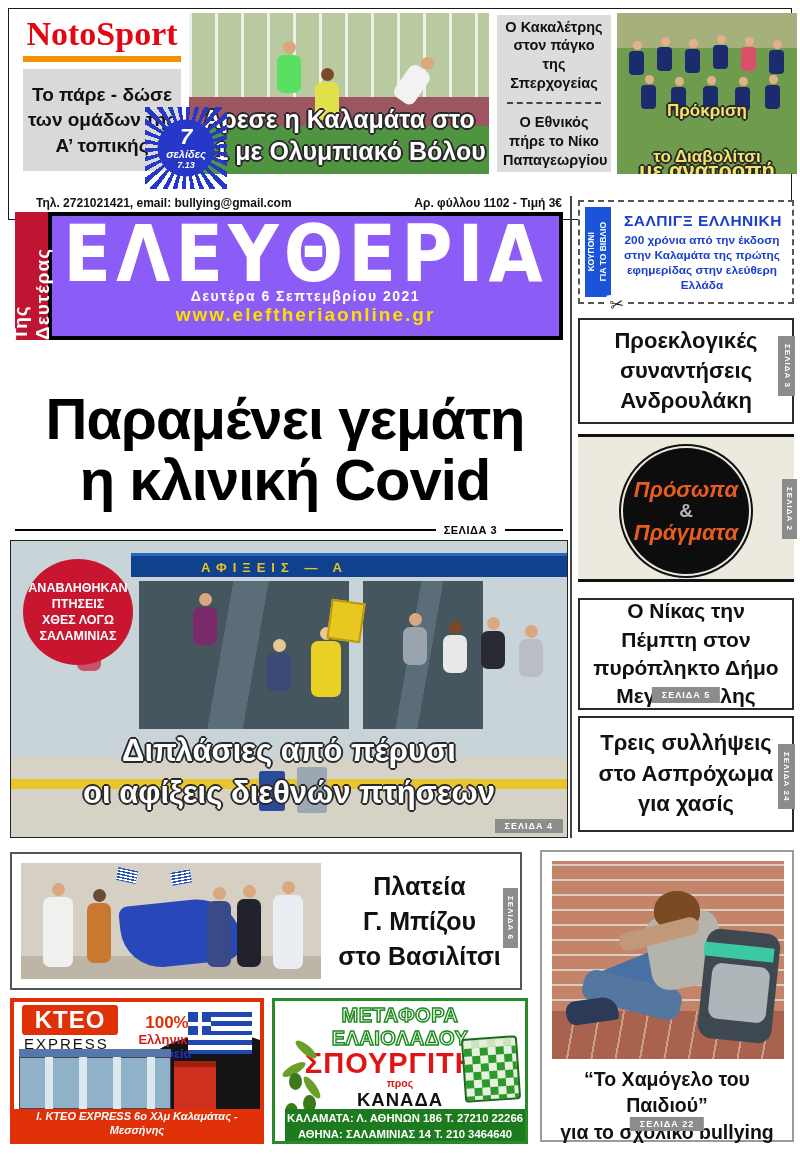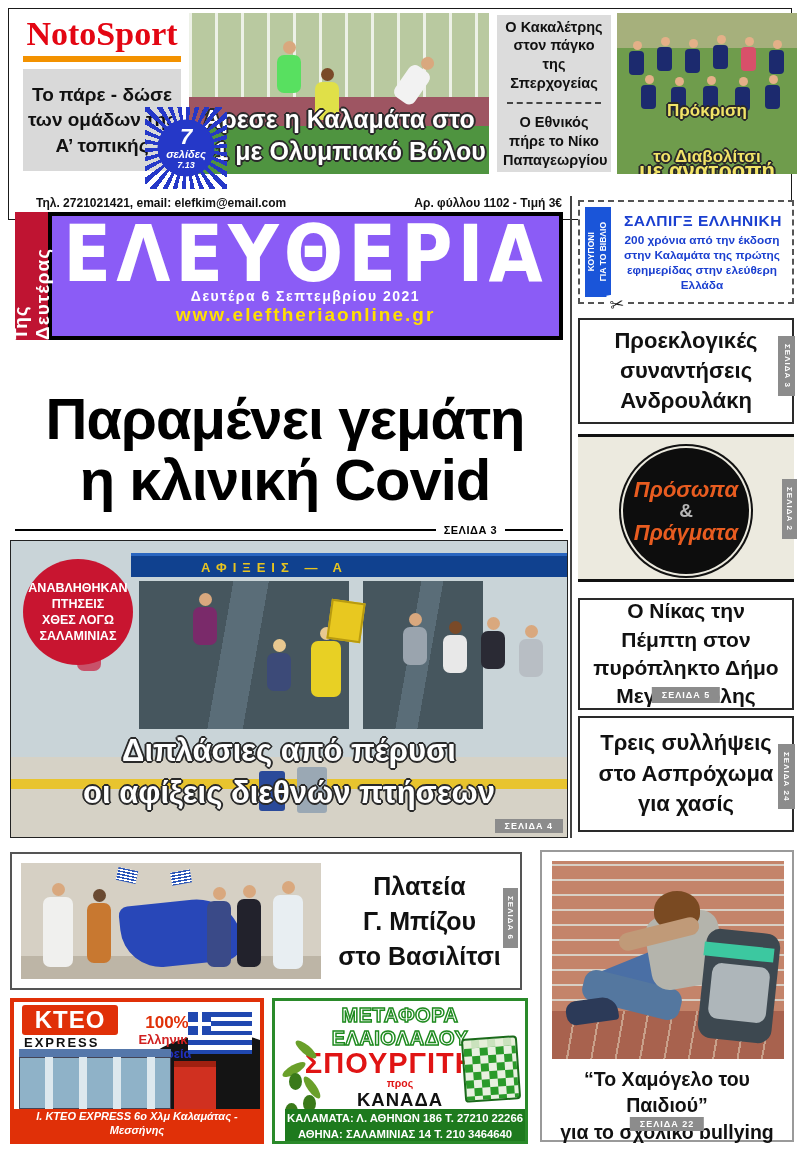--- a/index.html
+++ b/index.html
@@ -122,21 +122,21 @@
   .bully-floor { position:absolute; left:0; right:0; bottom:0; height:48px;
     background:repeating-linear-gradient(100deg,#a8624e 0 22px,#c8a08a 22px 24px); }
   .bully-cap { position:absolute; left:0; right:0; top:214px; text-align:center; font-weight:bold; font-size:19.5px; line-height:1.35; color:#111; }
   .bully-badge { position:absolute; left:50%; transform:translateX(-50%); bottom:9px; }
 
   
   .kteo-ad { position:absolute; left:10px; top:998px; width:254px; height:146px; border:4px solid #e03008; background:#fff; overflow:hidden; }
   .kteo-swoosh { position:absolute; right:-46px; bottom:26px; width:190px; height:80px; background:#141414; border-radius:100% 100% 0 0/170% 170% 0 0; transform:rotate(-6deg); }
   .kteo-logo-red { position:absolute; left:8px; top:3px; width:96px; height:30px; background:#e03008; border-radius:3px;
     color:#fff; font-weight:bold; font-size:24px; text-align:center; line-height:30px; letter-spacing:1px; }
-  .kteo-logo-exp { position:absolute; left:10px; top:33px; font-weight:bold; font-size:13px; letter-spacing:2px; color:#111; }
+  .kteo-logo-exp { position:absolute; left:10px; top:33px; font-weight:normal; font-size:15px; letter-spacing:2px; color:#111; }
   .kteo-claim { position:absolute; left:118px; top:11px; width:70px; text-align:center; font-weight:bold; line-height:1.15; }
   .kteo-claim .pc { color:#e03008; font-size:17px; }
   .kteo-claim .l1 { color:#d02020; font-size:13px; }
   .kteo-claim .l2 { color:#2030c0; font-size:13px; }
   .greek-flag { position:absolute; right:8px; top:10px; width:64px; height:42px;
     background:repeating-linear-gradient(180deg,#2048b0 0 4.7px,#fff 4.7px 9.4px); }
   .greek-flag .canton { position:absolute; left:0; top:0; width:23px; height:23px; background:#2048b0; }
   .greek-flag .cv { position:absolute; left:9.5px; top:0; width:4px; height:23px; background:#fff; }
   .greek-flag .ch { position:absolute; left:0; top:9.5px; width:23px; height:4px; background:#fff; }
   .kteo-building { position:absolute; left:5px; bottom:31px; width:152px; height:60px; background:#8fb2c8; border-top:8px solid #5577aa;
@@ -244,21 +244,21 @@
       <div class="player" style="left:148px; top:62px;">
           <div class="head"></div>
           <div class="body"></div>
         </div>
       <div class="cap2 outline-y" style="top:88px; font-size:17px;">Πρόκριση</div>
       <div class="cap2 outline-y" style="top:111px; font-size:22px;margin-top:34px;">με ανατροπή</div>
       <div class="cap2 outline-y" style="top:134px; font-size:17px;">το Διαβολίτσι</div>
     </div>
   </div>
 
-  <div class="contact-line">Τηλ. 2721021421, email: elefkim@email.com</div>
+  <div class="contact-line">Τηλ. 2721021421, email: bullying@gmail.com</div>
   <div class="issue-line">Αρ. φύλλου 1102 - Τιμή 3€</div>
 
   <div class="logo-block">
     <div class="edition-strip">
       <span>Της Δευτέρας</span>
     </div>
     <div class="logo-blue">
       <div class="logo-title">ΕΛΕΥΘΕΡΙΑ</div>
       <div class="logo-date">Δευτέρα 6 Σεπτεμβρίου 2021</div>
       <div class="logo-site">www.eleftheriaonline.gr</div>

